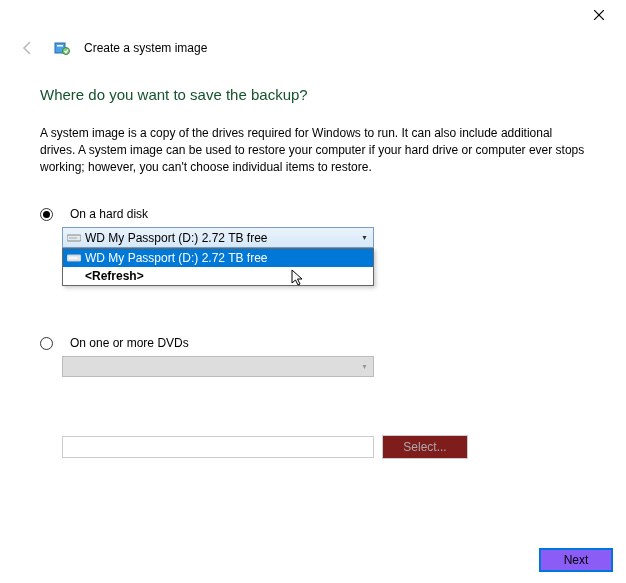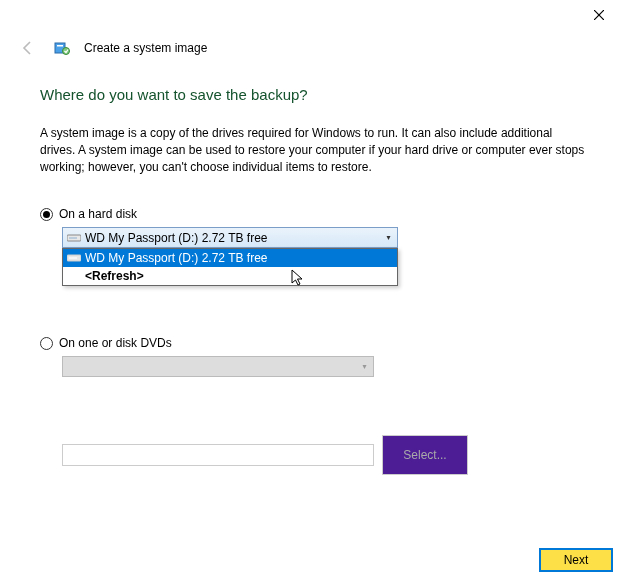--- a/index.html
+++ b/index.html
@@ -64,21 +64,21 @@
     font-size: 12px;
     line-height: 1.4;
     margin: 0 0 32px 0;
   }
   .option-group {
     margin-bottom: 30px;
   }
   .option-row {
     display: flex;
     align-items: center;
-    gap: 6px;
+    gap: 17px;
     margin-bottom: 6px;
     font-size: 12px;
   }
   .radio {
     width: 13px;
     height: 13px;
     border: 1px solid #333;
     border-radius: 50%;
     display: inline-flex;
     align-items: center;
@@ -88,21 +88,21 @@
   .radio.checked::after {
     content: '';
     width: 7px;
     height: 7px;
     background: #000;
     border-radius: 50%;
   }
   .dropdown-container {
     position: relative;
     margin-left: 22px;
-    width: 336px;
+    width: 312px;
   }
   .dropdown-closed {
     height: 21px;
     border: 1px solid #7a9ec7;
     background: linear-gradient(#eaf3fb, #d6e8f8);
     display: flex;
     align-items: center;
     padding: 0 4px;
     font-size: 12px;
     position: relative;
@@ -170,22 +170,22 @@
     align-items: center;
   }
   .text-input {
     width: 312px;
     height: 22px;
     border: 1px solid #ccc;
     background: #fff;
   }
   .select-btn {
     width: 86px;
-    height: 40px;
-    background: #4c1d95;
+    height: 24px;
+    background: #7f1d1d;
     border: 1px solid #ccc;
     color: #aaa;
     font-size: 12px;
     display: flex;
     align-items: center;
     justify-content: center;
   }
   .cursor-img {
     position: absolute;
     pointer-events: none;
@@ -195,21 +195,21 @@
     position: absolute;
     bottom: 12px;
     right: 14px;
     display: flex;
     gap: 8px;
   }
   .btn {
     width: 72px;
     height: 22px;
     border: 1px solid #888;
-    background: #fde047;
+    background: #8b5cf6;
     font-size: 12px;
     display: flex;
     align-items: center;
     justify-content: center;
     cursor: pointer;
   }
   .btn.primary {
     border: 1px solid #0078d7;
     outline: 1px solid #0078d7;
   }
@@ -279,21 +279,21 @@
         </div>
       </div>
     </div>
   </div>
 
   <div class="spacer-large"></div>
 
   <div class="option-group">
     <div class="option-row">
       <span class="radio"></span>
-      <span>On one or disk DVDs</span>
+      <span>On one or more DVDs</span>
     </div>
     <div class="disabled-combo">
       <span class="dropdown-arrow">▾</span>
     </div>
   </div>
 
   <div style="height:28px"></div>
 
   <div class="option-group">
     <div class="network-row">

